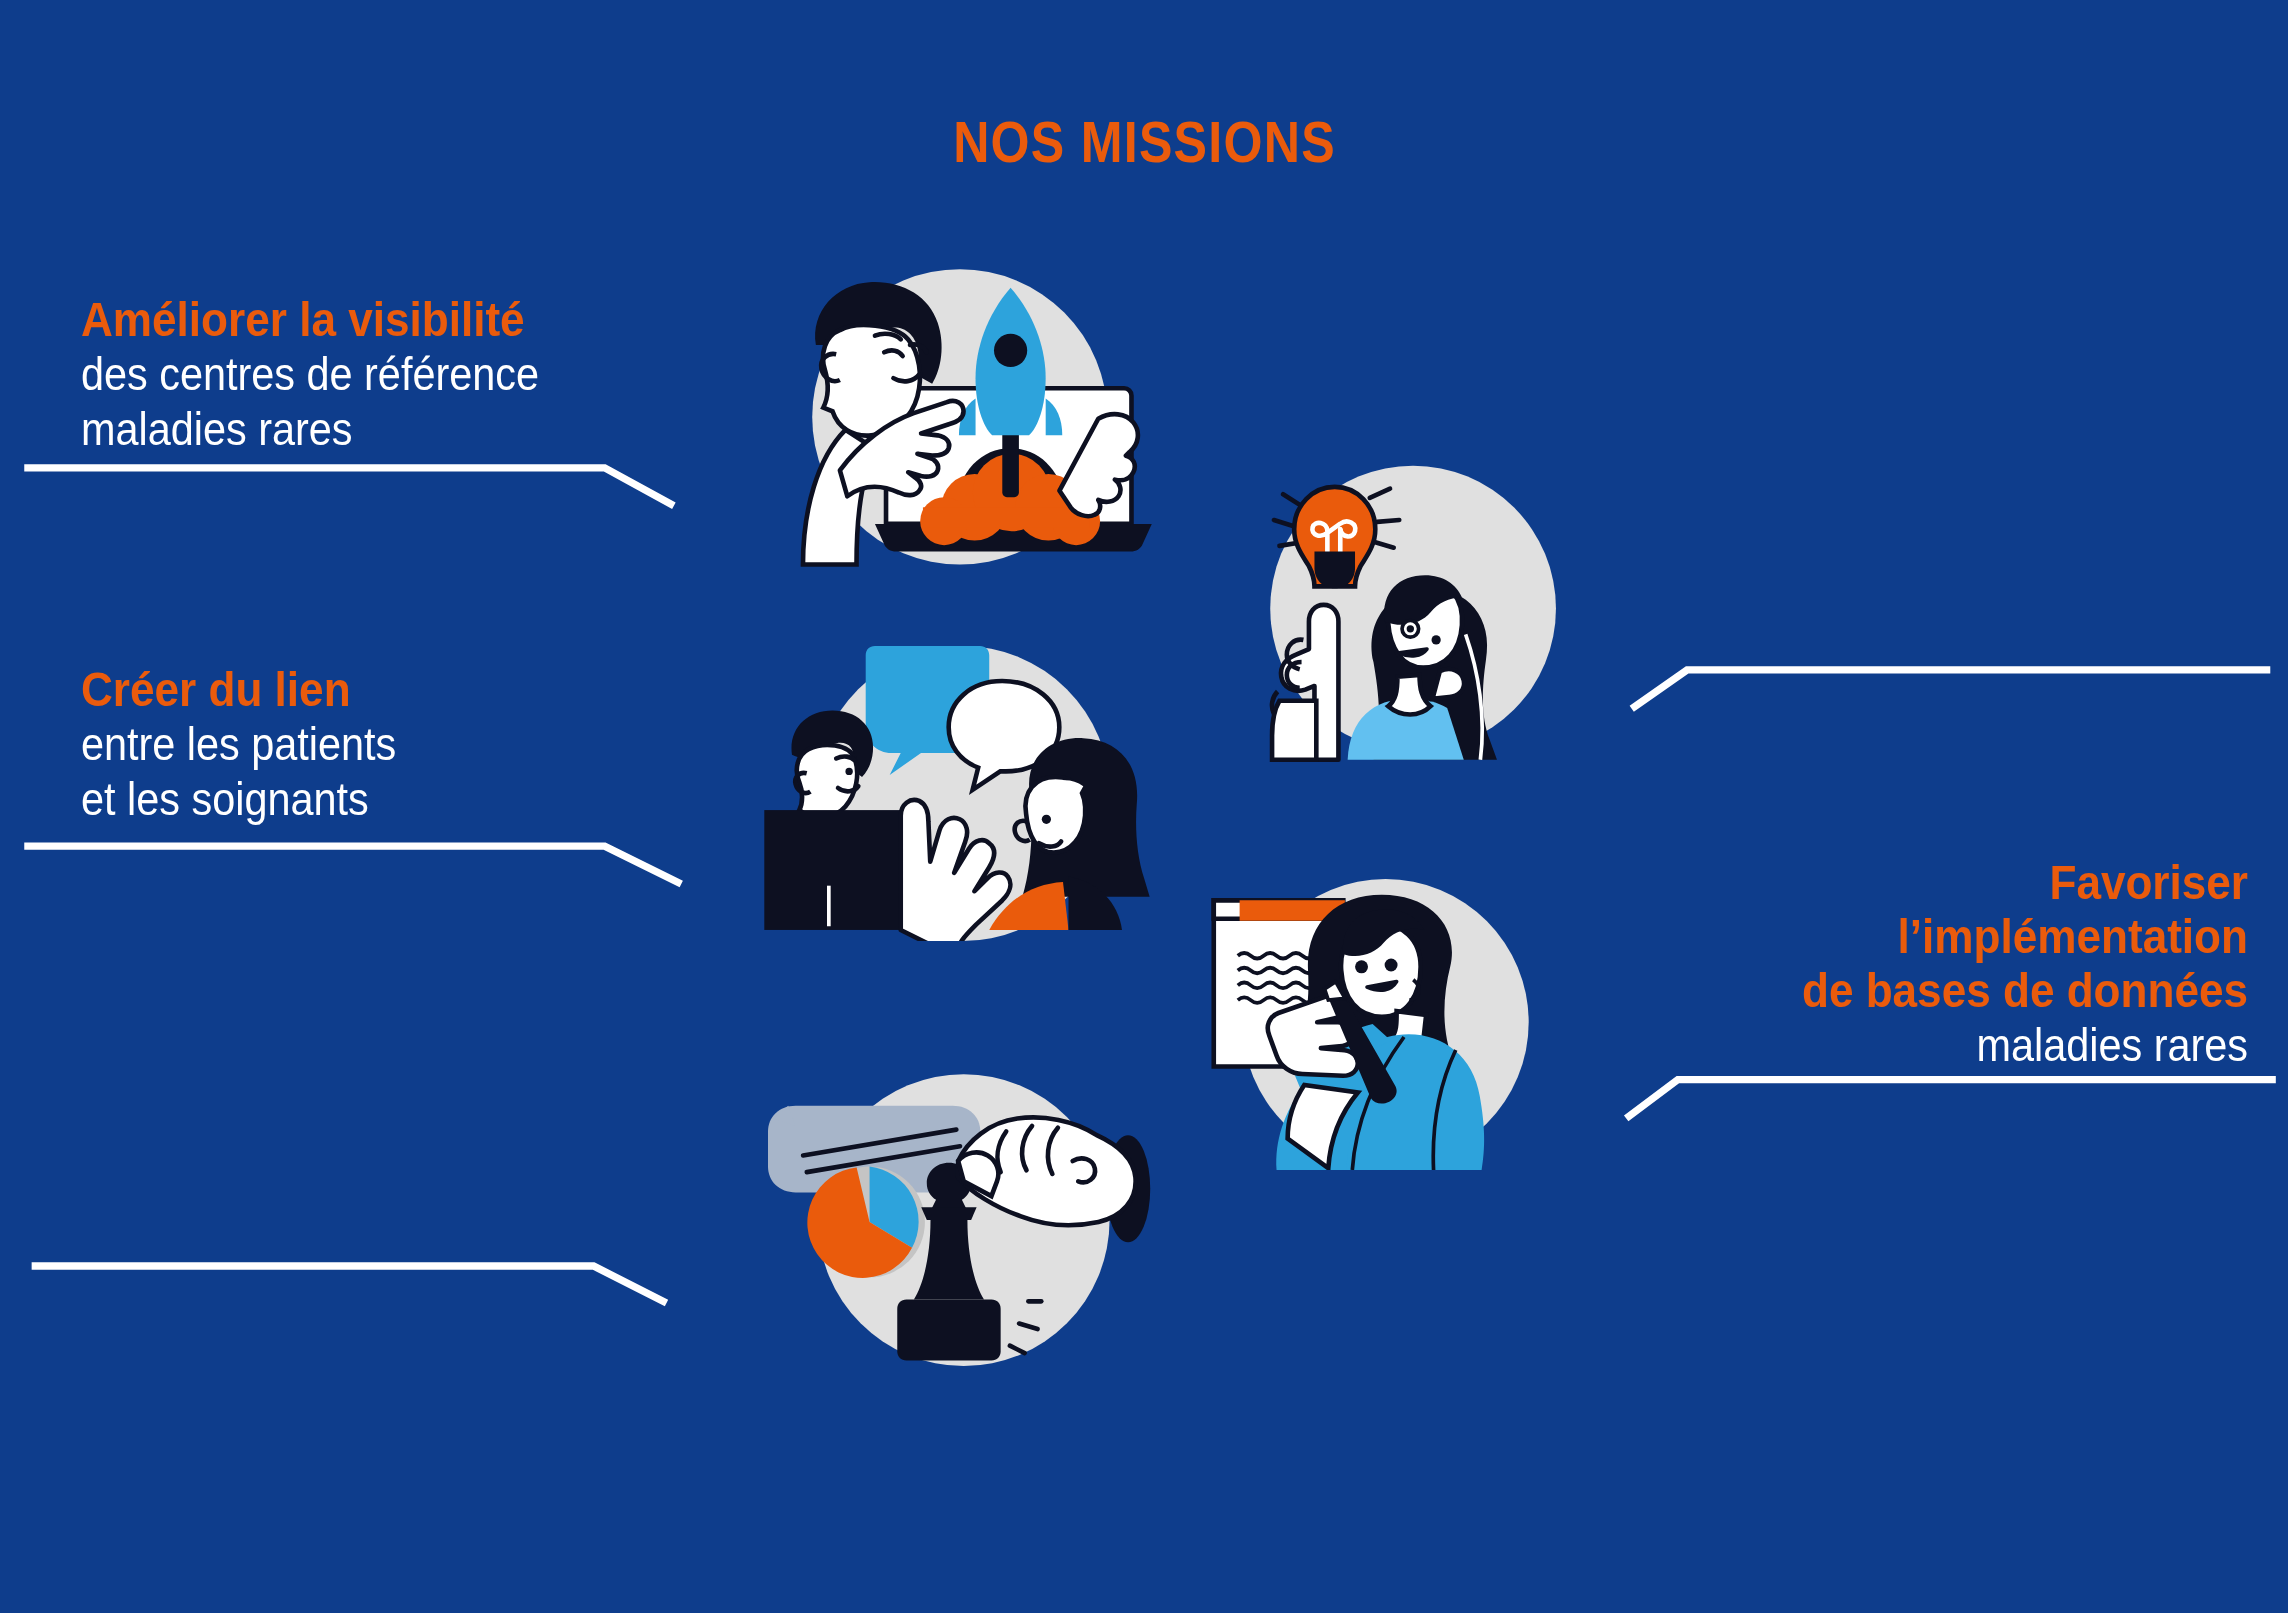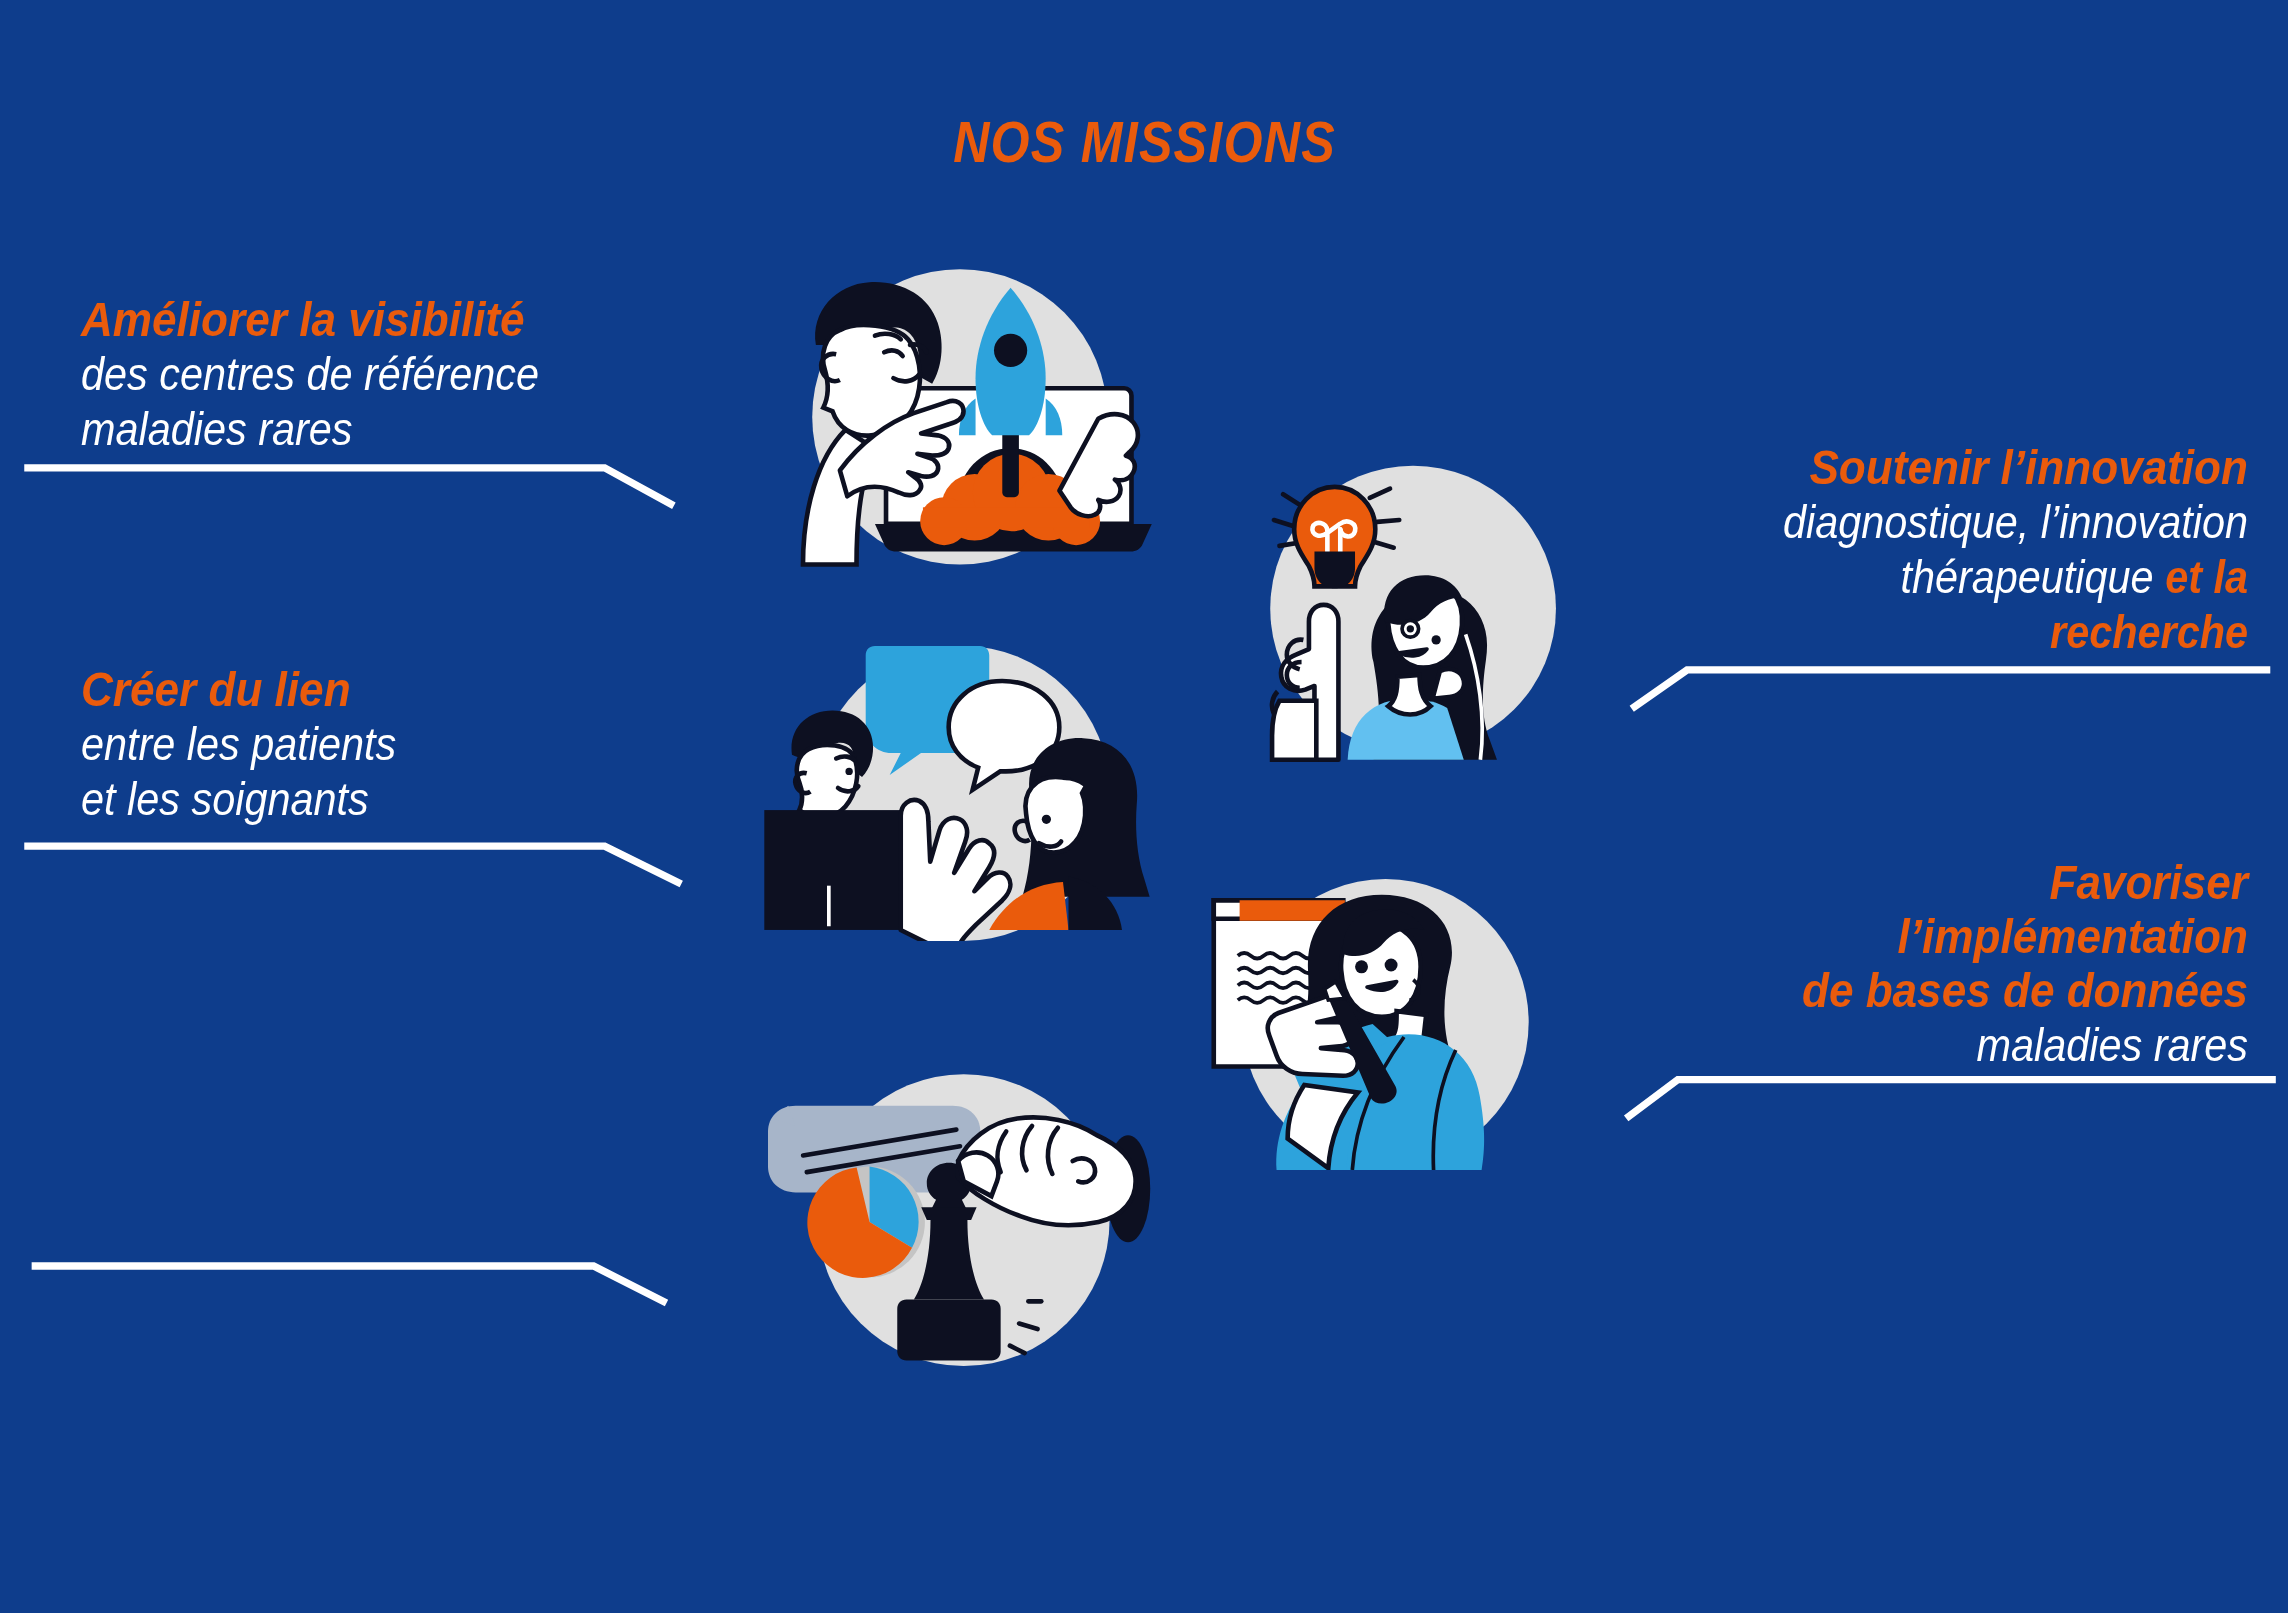--- a/index.html
+++ b/index.html
@@ -4,21 +4,21 @@
 <title>Nos Missions</title>
 <style>
   html,body{margin:0;padding:0;}
   body{
     width:2289px;height:1613px;
     background:#0E3D8C;
     font-family:"Liberation Sans", sans-serif;
     overflow:hidden;
     position:relative;
   }
-  .stage{position:absolute;inset:0;width:2268px;height:1613px;font-style:italic;}
+  .stage{position:absolute;inset:0;width:2268px;height:1613px;}
 
   
   #page-title{
     position:absolute;left:0;top:109px;width:2289px;
     text-align:center;
     color:#EA5B0C;
     font-size:57px;
     font-weight:bold;
     letter-spacing:1.4px;
     transform:scaleX(0.88);
@@ -88,26 +88,20 @@
     <div class="sub">maladies rares</div>
   </div>
 
   <div class="tb left" id="tb-lien">
     <div class="ttl">Créer du lien</div>
     <div class="sub">entre les patients</div>
     <div class="sub">et les soignants</div>
   </div>
 
 
-  <div class="tb right" id="tb-innovation">
-    <div class="ttl">Soutenir l’innovation</div>
-    <div class="sub">diagnostique, l’innovation</div>
-    <div class="sub"><span>thérapeutique </span><span class="hl">et la</span></div>
-    <div class="sub"><span class="hl">recherche</span></div>
-  </div>
 
   <div class="tb right" id="tb-donnees">
     <div class="ttl">Favoriser</div>
     <div class="ttl">l’implémentation</div>
     <div class="ttl">de bases de données</div>
     <div class="sub">maladies rares</div>
   </div>
 
   <svg class="ill" id="ill-rocket" viewBox="0 0 440 350" xmlns="http://www.w3.org/2000/svg">
     <circle cx="222" cy="170" r="160" fill="#E0E0E0"></circle>

